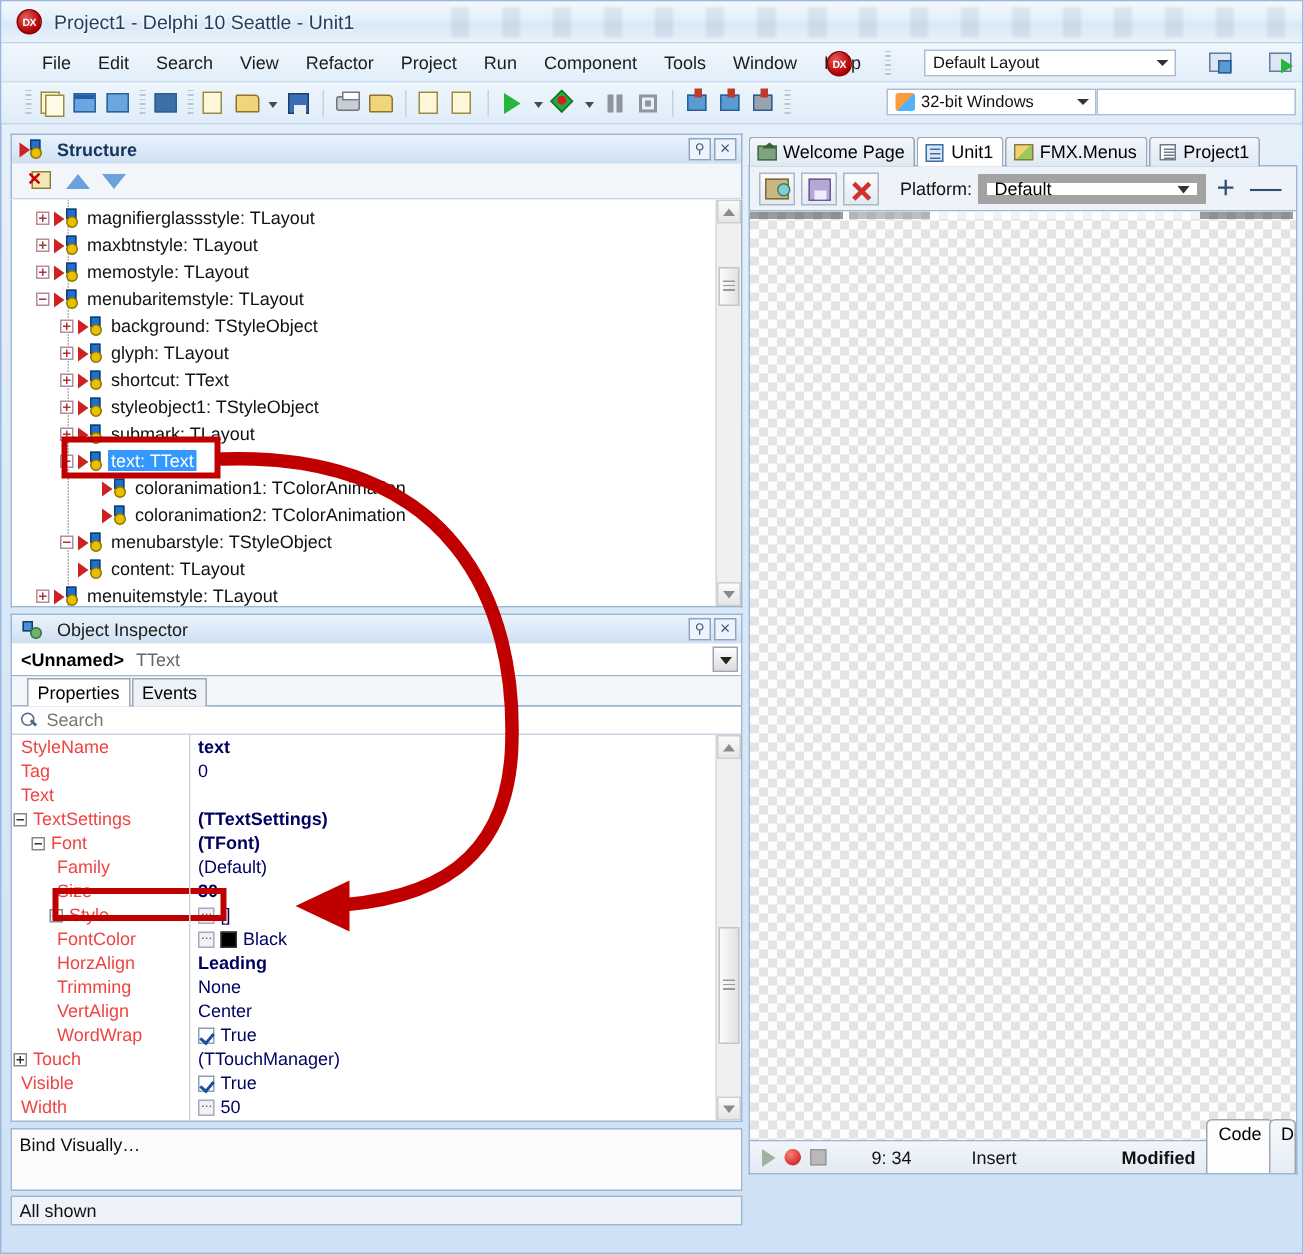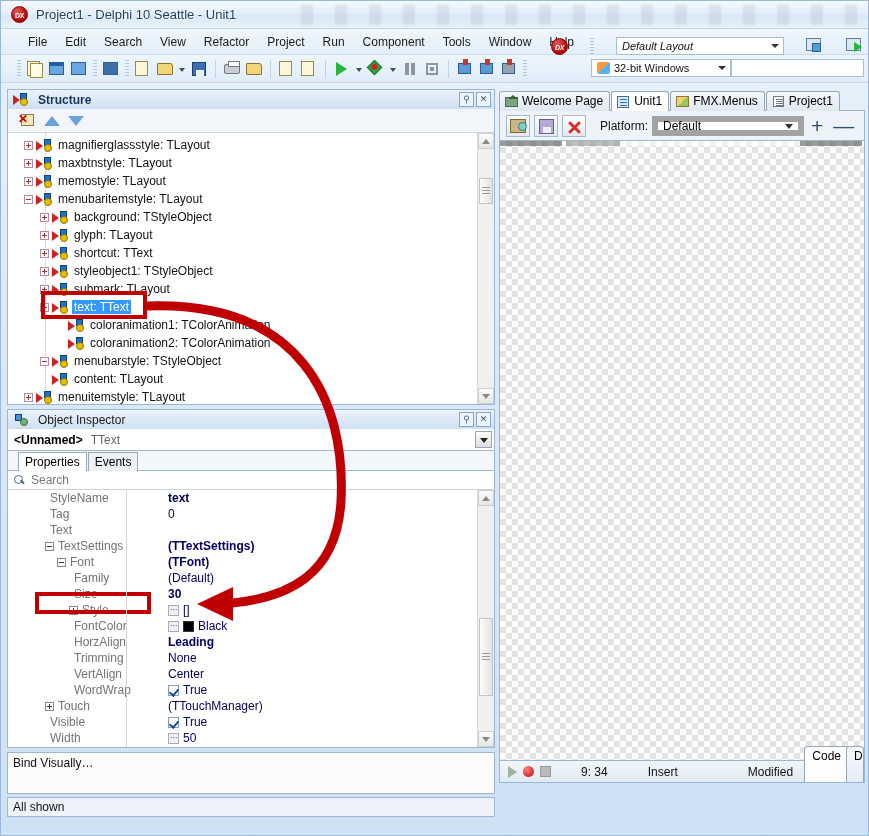--- a/index.html
+++ b/index.html
@@ -54,21 +54,21 @@
     border-bottom:1px solid #cadcf0;
     position:relative;
   }
   .menu-item {
     padding:3px 9px; font-size:12px; color:#1b1b1b; cursor:default;
     white-space:nowrap;
   }
 
   #menu-right {
     position:absolute; right:4px; top:0; height:26px;
-    display:flex; align-items:flex-end; gap:20px;font-style:italic;
+    display:flex; align-items:center; gap:20px;
   }
   .combo {
     height:18px; background:#fff; border:1px solid #a9bdd4;
     display:flex; align-items:center; position:relative;
     font-size:11px; color:#111; padding-left:5px;
   }
   .combo .arrow {
     position:absolute; right:4px; top:50%; margin-top:-2px;
     width:0;height:0;border-left:4px solid transparent;border-right:4px solid transparent;
     border-top:4px solid #333;
@@ -234,22 +234,22 @@
 
   #oi-grid {
     height:258px; background:#fff; border:1px solid #9cb7d6; border-top:none;
     position:relative; overflow:hidden;
   }
   #oi-rows { position:absolute; left:0; top:0; right:17px; bottom:0; }
   .prow {
     height:16px; display:flex; align-items:center; font-size:12px; position:relative;
   }
   .prow .pname {
-    width:118px; flex:none; padding-left:4px; color:#737373; position:relative;
-    white-space:nowrap; overflow:hidden;margin-left:36px;
+    width:118px; flex:none; padding-left:4px; color:#ef4444; position:relative;
+    white-space:nowrap; overflow:hidden;
   }
   .prow .pval { padding-left:6px; color:#000060; white-space:nowrap; }
   .prow .pval.bold { font-weight:bold; }
   .prow .pval.plain { color:#000060; }
   .col-sep { position:absolute; left:118px; top:0; bottom:0; width:1px; background:#d5d5d5; }
   .nest-box {
     width:9px;height:9px;border:1px solid #888;background:#fff;
     position:absolute; left:2px; top:3px;
   }
   .nest-box:before{content:"";position:absolute;left:1px;top:3px;width:5px;height:1px;background:#333;}
@@ -829,21 +829,21 @@
     </div>
 
     <div id="status-bar">
       <span class="sb-runicons">
         <span class="sb-play"></span>
         <span class="sb-rec"></span>
         <span class="sb-stop"></span>
       </span>
       <span class="sb-cell" style="margin-left:20px;">9: 34</span>
       <span class="sb-cell" style="margin-left:20px;">Insert</span>
-      <span class="sb-cell" style="margin-left:50px;">Modified</span>
+      <span class="sb-cell" style="margin-left:50px;font-weight:bold;">Modified</span>
       <span id="sb-tabs">
         <span class="sbtab active">Code</span>
         <span class="sbtab" style="overflow:hidden;max-width:18px;padding-right:0;">Design</span>
       </span>
     </div>
   </div>
 
   <svg id="annot" viewBox="0 0 869 836">
     <path d="M 147 305 C 300 300 345 400 340 500 C 336 572 290 600 215 603" fill="none" stroke="#c00000" stroke-width="9" stroke-linecap="round"></path>
     <polygon points="196,603 232,586 232,620" fill="#c00000"></polygon>

